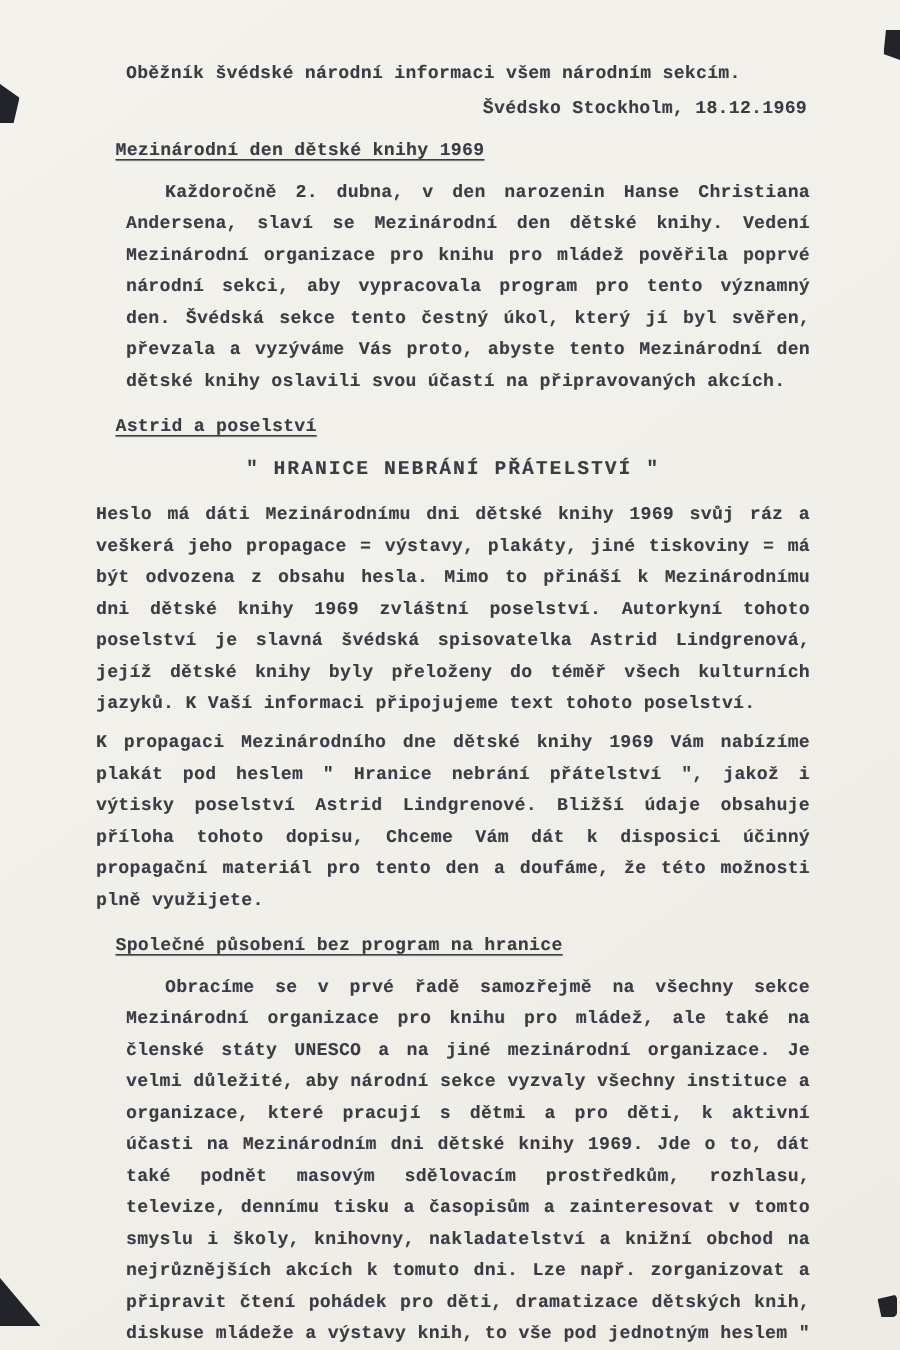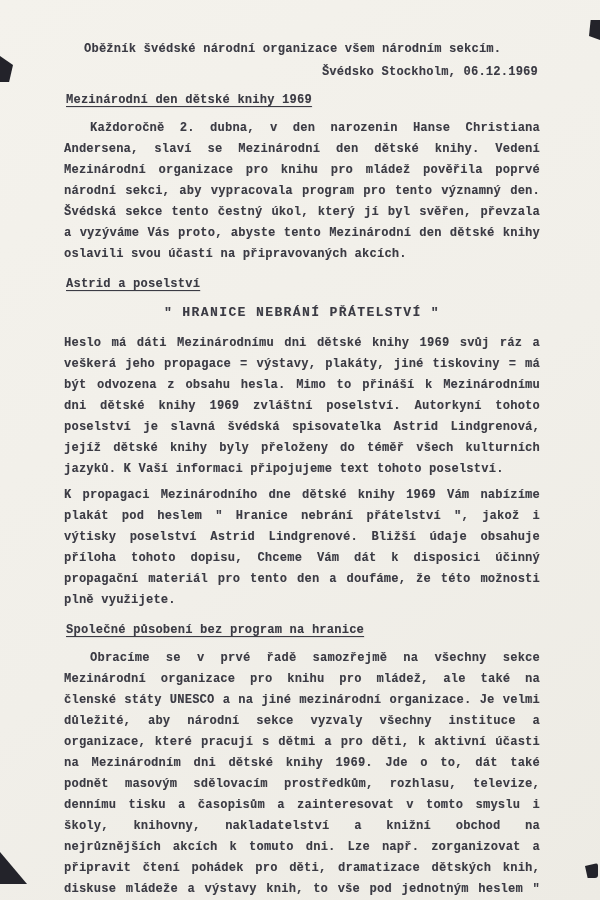--- a/index.html
+++ b/index.html
@@ -38,28 +38,28 @@
   }
   .dateline{
     text-align:right;
     padding-right:2px;
     margin:0 0 14px 0;
   }
   .heading{
     text-decoration:underline;
     text-underline-offset:3px;
     text-decoration-thickness:1.3px;
-    margin:12px 0 11px 2px;
+    margin:12px 0 11px 13px;
   }
   .para{
     line-height:21px;
     text-align:justify;
     margin:0 0 5px 0;
   }
-  .para.indent{ text-indent:26px; }
+  .para.indent{ text-indent:26px;margin-left:20px; }
   .motto{
     text-align:center;
     font-size:13px;
     letter-spacing:1.4px;
     margin:14px 0 13px 0;
     white-space:nowrap;
   }
   
   .artifact{position:absolute;background:#23232a;}
   .a-tl{left:0;top:56px;width:13px;height:26px;clip-path:polygon(0 0,100% 35%,70% 100%,0 100%);}
@@ -71,23 +71,23 @@
 <body>
 
 <div class="artifact a-tl"></div>
 <div class="artifact a-tr"></div>
 <div class="artifact a-bl"></div>
 <div class="artifact a-br"></div>
 
 <div class="page">
 
 
-  <div class="txt subtitle">Oběžník švédské národní organizace všem národním sekcím.</div>
+  <div class="txt subtitle">Oběžník švédské národní informaci všem národním sekcím.</div>
 
-  <div class="txt dateline">Švédsko Stockholm, 06.12.1969</div>
+  <div class="txt dateline">Švédsko Stockholm, 18.12.1969</div>
 
   <div class="txt heading">Mezinárodní den dětské knihy 1969</div>
 
   <p class="txt para indent">Každoročně 2. dubna, v den narozenin Hanse Christiana Andersena, slaví se Mezinárodní den dětské knihy. Vedení Mezinárodní organizace pro knihu pro mládež pověřila poprvé národní sekci, aby vypracovala program pro tento významný den. Švédská sekce tento čestný úkol, který jí byl svěřen, převzala a vyzýváme Vás proto, abyste tento Mezinárodní den dětské knihy oslavili svou účastí na připravovaných akcích.</p>
 
   <div class="txt heading">Astrid a poselství</div>
 
   <div class="txt motto">" HRANICE NEBRÁNÍ PŘÁTELSTVÍ "</div>
 
   <p class="txt para">Heslo má dáti Mezinárodnímu dni dětské knihy 1969 svůj ráz a veškerá jeho propagace = výstavy, plakáty, jiné tiskoviny = má být odvozena z obsahu hesla. Mimo to přináší k Mezinárodnímu dni dětské knihy 1969 zvláštní poselství. Autorkyní tohoto poselství je slavná švédská spisovatelka Astrid Lindgrenová, jejíž dětské knihy byly přeloženy do téměř všech kulturních jazyků. K Vaší informaci připojujeme text tohoto poselství.</p>

